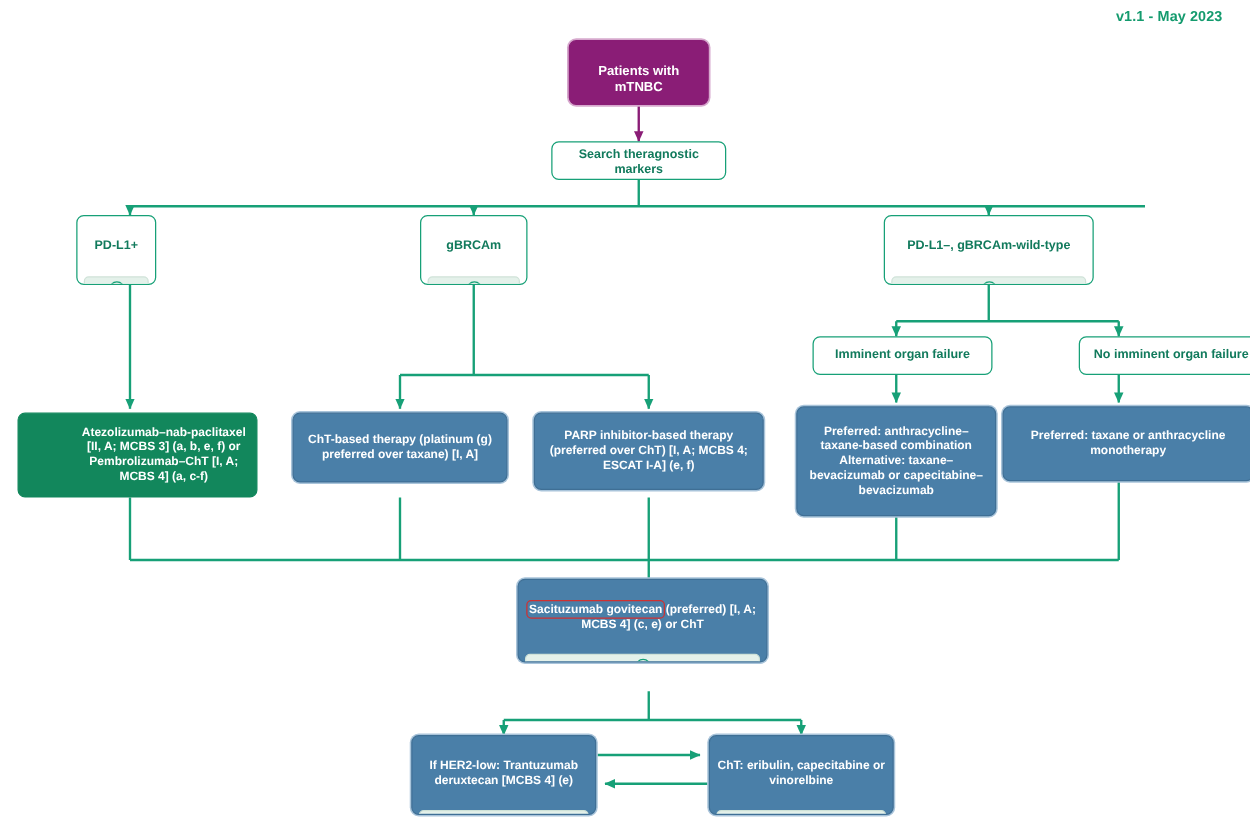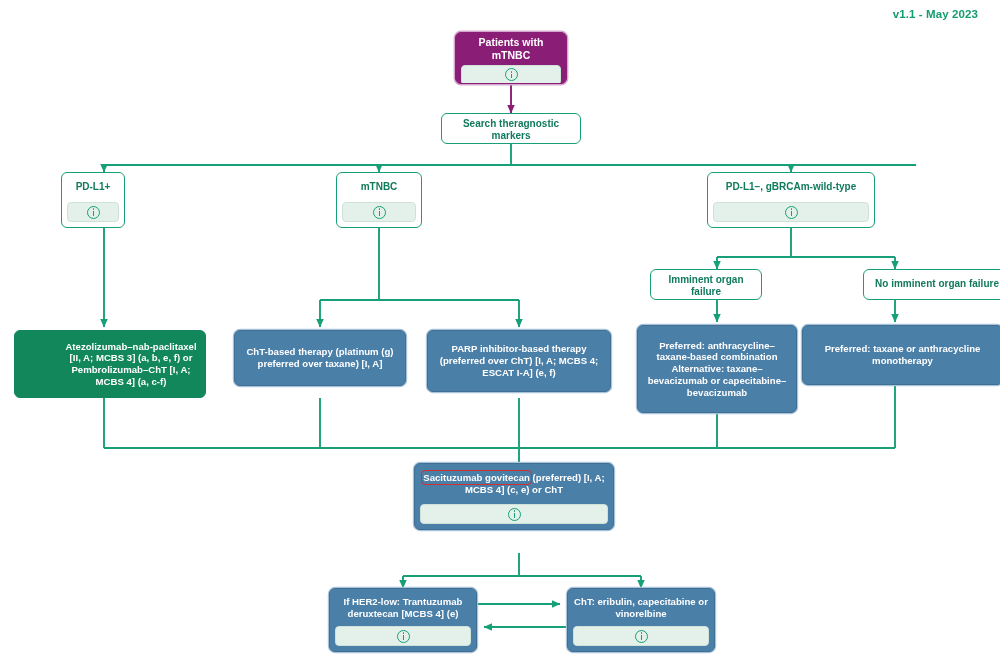--- a/index.html
+++ b/index.html
@@ -41,21 +41,21 @@
     flex-direction: column;
     overflow: hidden;
   }
   .node .title {
     flex: 1 1 auto;
     display: flex;
     align-items: center;
     justify-content: center;
     text-align: center;
     line-height: 1.22;
-    padding: 3px 6px;
+    padding: 18px 6px;
   }
   .node .inforow {
     flex: 0 0 auto;
     height: 20px;
     margin: 0 5px 5px 5px;
     border-radius: 4px;
     background: #e4f1ea;
     border: 1px solid #cfe2d8;
     display: flex;
     align-items: center;
@@ -209,34 +209,34 @@
   </div>
 
   <div class="node v-outline" style="left:61px; top:172px; width:64px; height:56px;">
     <div class="title">PD-L1+</div>
     <div class="inforow">
       <span class="info-icon"></span>
     </div>
   </div>
 
   <div class="node v-outline" style="left:336px; top:172px; width:86px; height:56px;">
-    <div class="title">mTNBC</div>
+    <div class="title">gBRCAm</div>
     <div class="inforow">
       <span class="info-icon"></span>
     </div>
   </div>
 
   <div class="node v-outline" style="left:707px; top:172px; width:168px; height:56px;">
     <div class="title">PD-L1–, gBRCAm-wild-type</div>
     <div class="inforow">
       <span class="info-icon"></span>
     </div>
   </div>
 
-  <div class="node v-outline noinfo" style="left:650px; top:269px; width:112px; height:31px;">
+  <div class="node v-outline noinfo" style="left:650px; top:269px; width:144px; height:31px;">
     <div class="title">Imminent organ failure</div>
 
   </div>
 
   <div class="node v-outline noinfo" style="left:821px; top:269px; width:148px; height:31px;margin-left:42px;">
     <div class="title">No imminent organ failure</div>
 
   </div>
 
   <div class="node v-green noinfo" style="left:14px; top:330px; width:192px; height:68px;padding-left:42px;">

